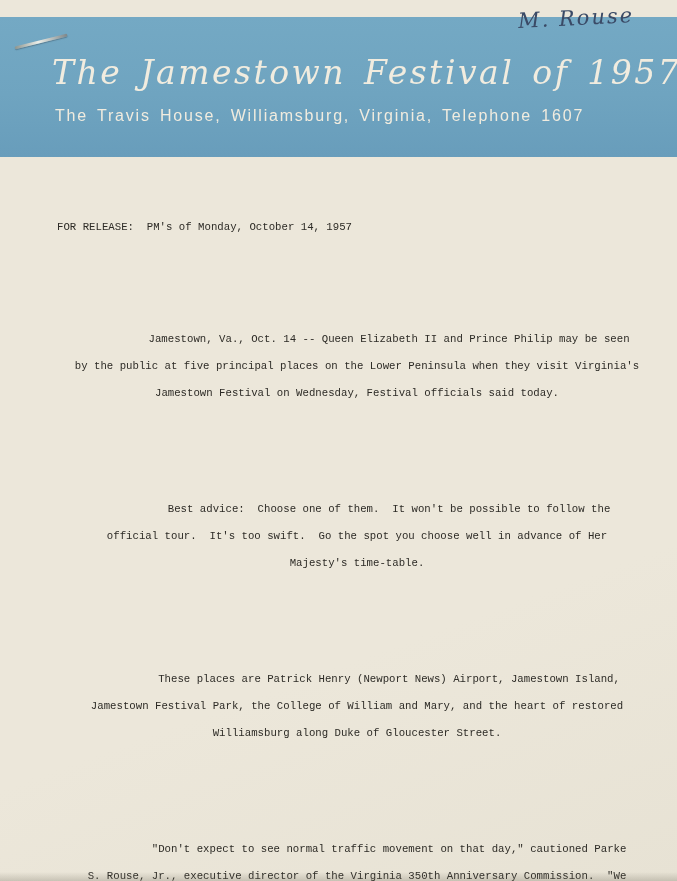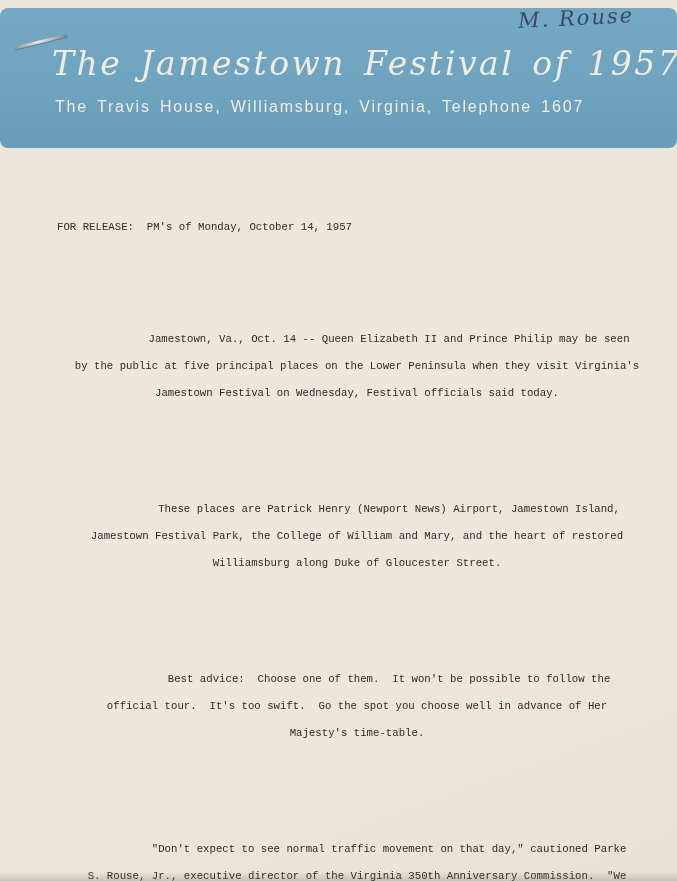--- a/index.html
+++ b/index.html
@@ -12,23 +12,22 @@
     overflow: hidden;
     font-family: "Liberation Mono", monospace;
   }
   .page::after {
     content: "";
     position: absolute; left: 0; right: 0; bottom: 0; height: 9px;
     background: linear-gradient(180deg, rgba(0,0,0,0) 0%, rgba(110,105,90,0.28) 100%);
     pointer-events: none;
   }
   .banner {
-    position: absolute; top: 8px; left: 0; right: 0; height: 140px;
+    position: absolute; top: 17px; left: 0; right: 0; height: 140px;
     background: linear-gradient(180deg, #74a9c4 0%, var(--banner-blue, #6fa4c0) 55%, #689dbb 100%);
-    border-radius: 8px;
   }
   .banner-title {
     position: absolute; top: 36px; left: 52px; width: 600px;
     font-family: "DejaVu Serif", serif;
     font-style: italic;
     font-size: 33px;
     letter-spacing: 2.5px;
     word-spacing: 5px;
     color: var(--banner-text, #f1ecdf);
     white-space: nowrap;
@@ -85,27 +84,27 @@
 
   <div class="handwriting">M. Rouse</div>
 
   <div class="doc-body">
     <div class="release-line">FOR RELEASE:  PM's of Monday, October 14, 1957</div>
 
     <div class="para"><span>          Jamestown, Va., Oct. 14 -- Queen Elizabeth II and Prince Philip may be seen
 by the public at five principal places on the Lower Peninsula when they visit Virginia's
 Jamestown Festival on Wednesday, Festival officials said today.</span><span class="useg"></span><span></span></div>
 
+    <div class="para"><span>          Best advice:  Choose one of them.  It won't be possible to follow the
+official tour.  It's too swift.  Go the spot you choose well in advance of Her
+Majesty's time-table.</span><span class="useg"></span><span></span></div>
+
     <div class="para"><span>          These places are Patrick Henry (Newport News) Airport, Jamestown Island,
 Jamestown Festival Park, the College of William and Mary, and the heart of restored
 Williamsburg along Duke of Gloucester Street.</span><span class="useg"></span><span></span></div>
-
-    <div class="para"><span>          Best advice:  Choose one of them.  It won't be possible to follow the
-official tour.  It's too swift.  Go the spot you choose well in advance of Her
-Majesty's time-table.</span><span class="useg"></span><span></span></div>
 
     <div class="para"><span>          "Don't expect to see normal traffic movement on that day," cautioned Parke
 S. Rouse, Jr., executive director of the Virginia 350th Anniversary Commission.  "We
 are making available as many parking spaces as possible, and leaving the Queen's
 visit open to the public."</span><span class="useg"></span><span></span></div>
 
     
 
     
 

